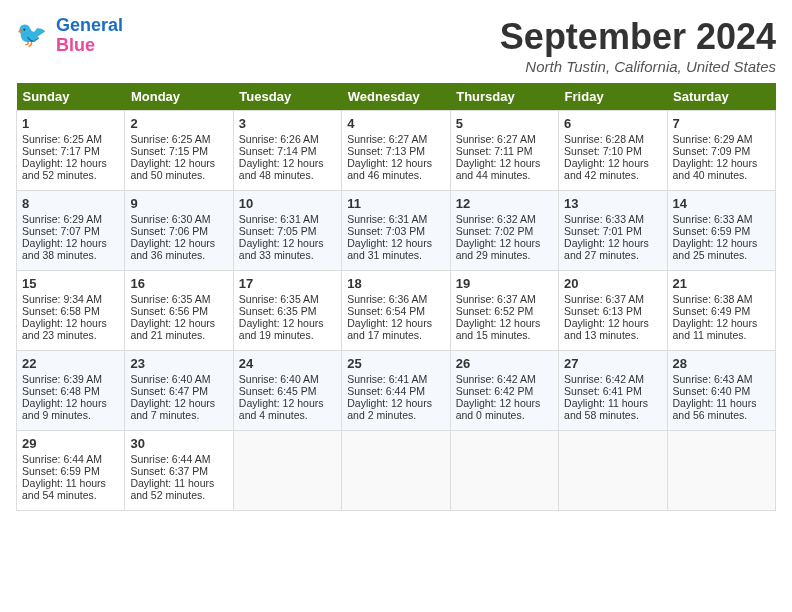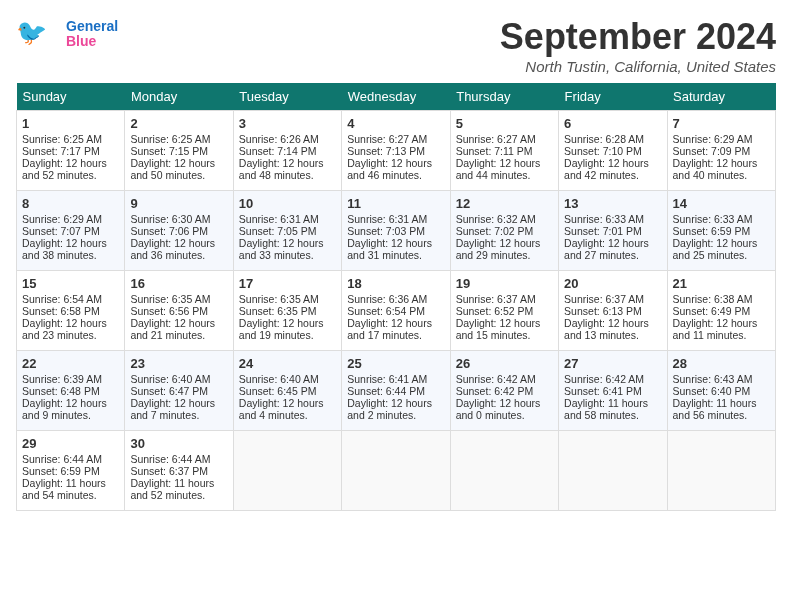--- a/index.html
+++ b/index.html
@@ -15,25 +15,24 @@
       justify-content: space-between;
       align-items: flex-start;
       margin-bottom: 8px;
     }
     .logo {
       display: flex;
       align-items: center;
       gap: 4px;
     }
     .logo-text {
-      font-size: 14px;
+      font-size: 18px;
       font-weight: bold;
       color: #333;
       line-height: 1.1;
-      margin-left: 10px;
     }
     .logo-text span {
       color: #1a6fc4;
     }
     .logo-bird {
       width: 36px;
       height: 36px;
     }
     .title-area {
       text-align: right;
@@ -48,26 +47,26 @@
       font-size: 15px;
       color: #555;
       font-style: italic;
     }
     table {
       width: 100%;
       border-collapse: collapse;
       table-layout: fixed;
     }
     th {
-      background-color: #0f766e;
+      background-color: #4d7c0f;
       color: white;
       text-align: left;
       padding: 6px 6px;
       font-size: 13px;
-      font-weight: normal;
+      font-weight: bold;
     }
     td {
       vertical-align: top;
       padding: 5px 5px;
       font-size: 10.5px;
       color: #333;
       border: 1px solid #ddd;
       height: 80px;
     }
     tr:nth-child(even) td {
@@ -130,21 +129,21 @@
       <tr>
         <td><span class="day-num">8</span><span>Sunrise: 6:29 AM</span><br><span>Sunset: 7:07 PM</span><br><span>Daylight: 12 hours and 38 minutes.</span></td>
         <td><span class="day-num">9</span><span>Sunrise: 6:30 AM</span><br><span>Sunset: 7:06 PM</span><br><span>Daylight: 12 hours and 36 minutes.</span></td>
         <td><span class="day-num">10</span><span>Sunrise: 6:31 AM</span><br><span>Sunset: 7:05 PM</span><br><span>Daylight: 12 hours and 33 minutes.</span></td>
         <td><span class="day-num">11</span><span>Sunrise: 6:31 AM</span><br><span>Sunset: 7:03 PM</span><br><span>Daylight: 12 hours and 31 minutes.</span></td>
         <td><span class="day-num">12</span><span>Sunrise: 6:32 AM</span><br><span>Sunset: 7:02 PM</span><br><span>Daylight: 12 hours and 29 minutes.</span></td>
         <td><span class="day-num">13</span><span>Sunrise: 6:33 AM</span><br><span>Sunset: 7:01 PM</span><br><span>Daylight: 12 hours and 27 minutes.</span></td>
         <td><span class="day-num">14</span><span>Sunrise: 6:33 AM</span><br><span>Sunset: 6:59 PM</span><br><span>Daylight: 12 hours and 25 minutes.</span></td>
       </tr>
       <tr>
-        <td><span class="day-num">15</span><span>Sunrise: 6:54 AM</span><br><span>Sunset: 6:58 PM</span><br><span>Daylight: 12 hours and 23 minutes.</span></td>
+        <td><span class="day-num">15</span><span>Sunrise: 9:34 AM</span><br><span>Sunset: 6:58 PM</span><br><span>Daylight: 12 hours and 23 minutes.</span></td>
         <td><span class="day-num">16</span><span>Sunrise: 6:35 AM</span><br><span>Sunset: 6:56 PM</span><br><span>Daylight: 12 hours and 21 minutes.</span></td>
         <td><span class="day-num">17</span><span>Sunrise: 6:35 AM</span><br><span>Sunset: 6:35 PM</span><br><span>Daylight: 12 hours and 19 minutes.</span></td>
         <td><span class="day-num">18</span><span>Sunrise: 6:36 AM</span><br><span>Sunset: 6:54 PM</span><br><span>Daylight: 12 hours and 17 minutes.</span></td>
         <td><span class="day-num">19</span><span>Sunrise: 6:37 AM</span><br><span>Sunset: 6:52 PM</span><br><span>Daylight: 12 hours and 15 minutes.</span></td>
         <td><span class="day-num">20</span><span>Sunrise: 6:37 AM</span><br><span>Sunset: 6:13 PM</span><br><span>Daylight: 12 hours and 13 minutes.</span></td>
         <td><span class="day-num">21</span><span>Sunrise: 6:38 AM</span><br><span>Sunset: 6:49 PM</span><br><span>Daylight: 12 hours and 11 minutes.</span></td>
       </tr>
       <tr>
         <td><span class="day-num">22</span><span>Sunrise: 6:39 AM</span><br><span>Sunset: 6:48 PM</span><br><span>Daylight: 12 hours and 9 minutes.</span></td>
         <td><span class="day-num">23</span><span>Sunrise: 6:40 AM</span><br><span>Sunset: 6:47 PM</span><br><span>Daylight: 12 hours and 7 minutes.</span></td>

